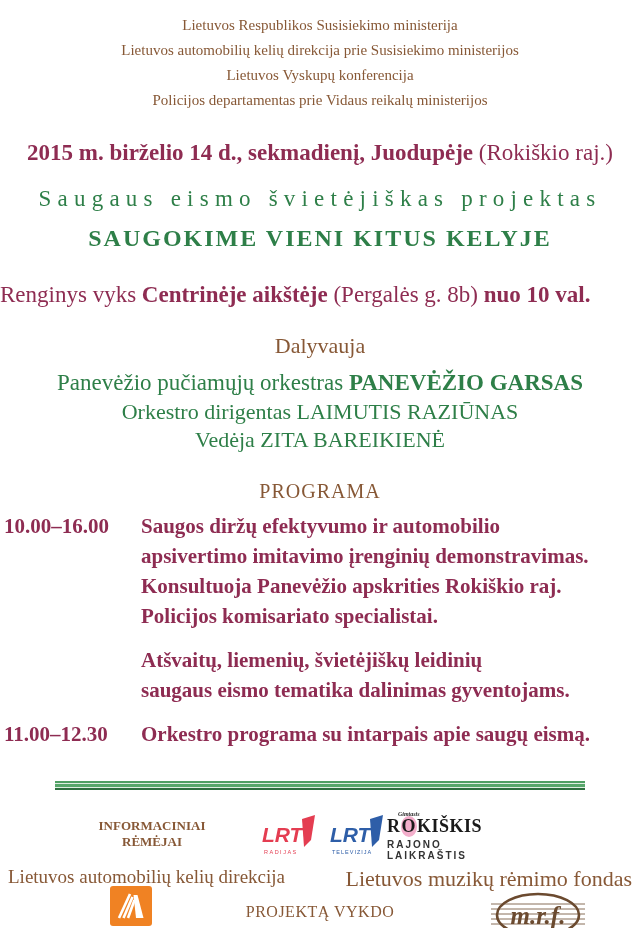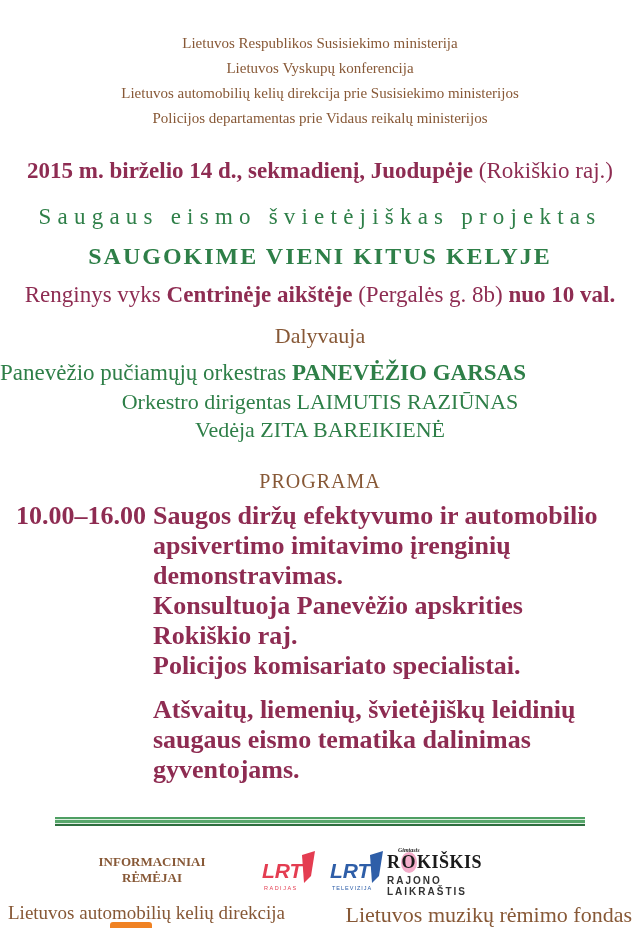--- a/index.html
+++ b/index.html
@@ -7,39 +7,39 @@
     --lrt_red:#e43d51; --lrt_blue:#2e5ea8; --pink:#f3aecb; --mrf_brown:#6b4a2f;
   }
   *{margin:0;padding:0;box-sizing:border-box;}
   html,body{background:#fff;}
   .poster{
     position:relative;width:640px;height:928px;background:#ffffff;overflow:hidden;
     font-family:"Liberation Serif","DejaVu Serif",serif;
   }
   .pre{white-space:pre-line;}
 
-  .org-list{padding-top:31px;font-size:15px;line-height:25px;color:var(--brown);text-align:center;}
+  .org-list{padding-top:13px;font-size:15px;line-height:25px;color:var(--brown);text-align:center;}
 
   .date-line{margin-top:24px;font-size:23px;color:var(--maroon);text-align:center;line-height:32px;}
   .date-line .b{font-weight:bold;}
 
   .subtitle{margin-top:14px;font-size:23px;color:var(--green);text-align:center;letter-spacing:0.27em;line-height:31px;}
   .title{margin-top:5px;font-size:24px;font-weight:bold;color:var(--green);text-align:center;letter-spacing:2px;line-height:38px;}
 
-  .venue{margin-top:4px;font-size:23px;color:var(--maroon);text-align:center;line-height:31px;}
+  .venue{margin-top:22px;font-size:23px;color:var(--maroon);text-align:left;line-height:31px;}
   .venue .b{font-weight:bold;}
 
-  .participants{margin-top:11px;font-size:22px;color:var(--brown);text-align:center;line-height:29px;}
-  .orchestra{margin-top:7px;font-size:23px;color:var(--green);line-height:31px;}
+  .participants{margin-top:21px;font-size:22px;color:var(--brown);text-align:center;line-height:29px;}
+  .orchestra{margin-top:7px;font-size:23px;color:var(--green);text-align:center;line-height:31px;}
   .orchestra .b{font-weight:bold;}
   .conductor,.host{font-size:22px;color:var(--green);text-align:center;line-height:28px;}
 
   .program-heading{margin-top:24px;font-size:20px;color:var(--brown);text-align:center;letter-spacing:1px;line-height:27px;}
   .program{margin-top:6px;}
-  .prog-row{display:flex;padding:0 16px;margin-bottom:14px;font-size:26px;font-weight:bold;color:var(--maroon);line-height:30px;}
+  .prog-row{display:flex;padding:0 4px;margin-bottom:14px;font-size:21px;font-weight:bold;color:var(--maroon);line-height:30px;}
   .prog-time{width:137px;flex:none;}
   .prog-text{flex:1;}
 
   .bottom{position:relative;height:193px;}
   .separator{position:absolute;top:18px;left:55px;width:530px;height:9px;
     background:linear-gradient(to bottom,#4f9f63 0 2px,#dfeee2 2px 3px,#57a76b 3px 6px,#dfeee2 6px 7px,#2e6f3f 7px 9px);}
   .info-label{position:absolute;top:55px;left:98px;width:108px;text-align:center;
     font-size:13px;line-height:16px;color:var(--brown);font-weight:bold;}
 
   .lrt-logo{position:absolute;top:52px;}
@@ -64,22 +64,22 @@
 
   .mrf{position:absolute;top:126px;left:490px;}
 </style>
 </head>
 <body>
 
 <div class="poster">
 
   <div class="org-list">
     <div>Lietuvos Respublikos Susisiekimo ministerija</div>
+    <div>Lietuvos automobilių kelių direkcija prie Susisiekimo ministerijos</div>
     <div>Lietuvos Vyskupų konferencija</div>
-    <div>Lietuvos automobilių kelių direkcija prie Susisiekimo ministerijos</div>
     <div>Policijos departamentas prie Vidaus reikalų ministerijos</div>
   </div>
 
   <div class="date-line"><span class="b">2015 m. birželio 14 d., sekmadienį, Juodupėje</span><span> (Rokiškio raj.)</span></div>
 
   <div class="subtitle">Saugaus eismo švietėjiškas projektas</div>
   <div class="title">SAUGOKIME VIENI KITUS KELYJE</div>
 
   <div class="venue"><span>Renginys vyks </span><span class="b">Centrinėje aikštėje</span><span> (Pergalės g. 8b) </span><span class="b">nuo 10 val.</span></div>
 
@@ -96,20 +96,24 @@
       <div class="prog-time">10.00–16.00</div>
       <div class="prog-text pre">Saugos diržų efektyvumo ir automobilio
 apsivertimo imitavimo įrenginių demonstravimas.
 Konsultuoja Panevėžio apskrities Rokiškio raj.
 Policijos komisariato specialistai.</div>
     </div>
     <div class="prog-row">
       <div class="prog-time"></div>
       <div class="prog-text pre">Atšvaitų, liemenių, švietėjiškų leidinių
 saugaus eismo tematika dalinimas gyventojams.</div>
+    </div>
+    <div class="prog-row">
+      <div class="prog-time">11.00–12.30</div>
+      <div class="prog-text pre">Orkestro programa su intarpais apie saugų eismą.</div>
     </div>
   </div>
 
   <div class="bottom">
 
     <div class="separator"></div>
 
     <div class="info-label pre">INFORMACINIAI
 RĖMĖJAI</div>
 

